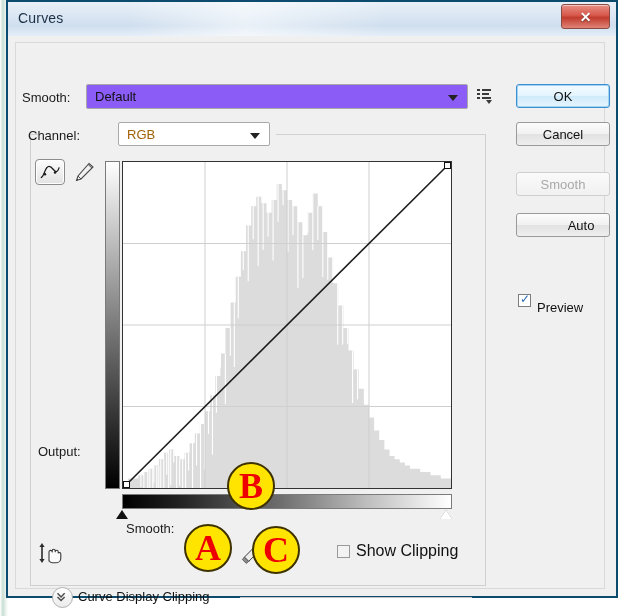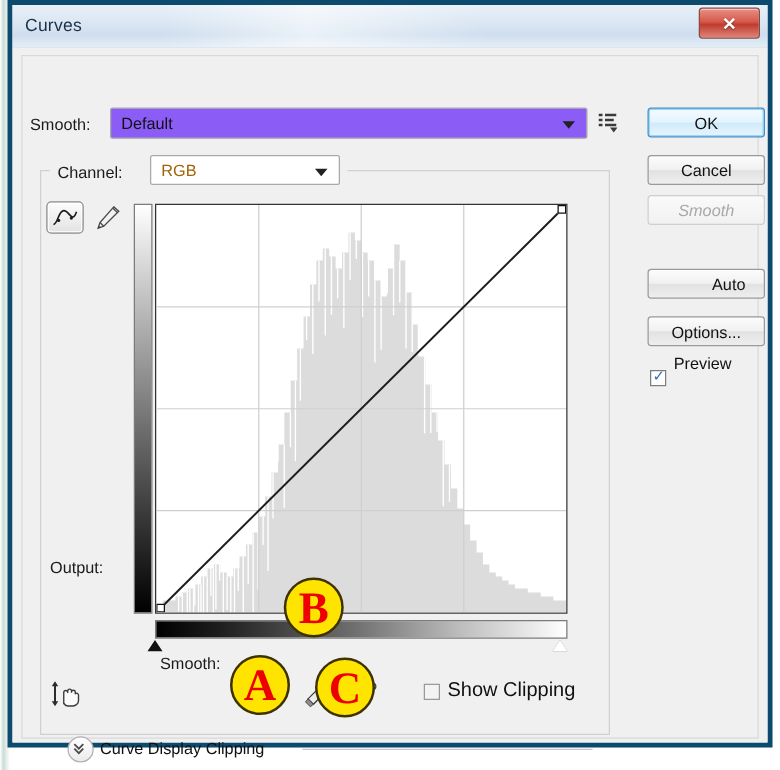--- a/index.html
+++ b/index.html
@@ -30,21 +30,21 @@
   }
 
   
   .dialog {
     position: absolute;
     left: 6px;
     top: 0px;
     width: 612px;
     height: 598px;
     background: #f0f0f0;
-    border: 4px solid #0c4a6e;
+    border: 2px solid #0c4a6e;
     box-sizing: border-box;
   }
 
   
   .titlebar {
     position: relative;
     height: 34px;
     background: linear-gradient(to bottom, #e8f0f8 0%, #dbe7f3 40%, #cfdeee 70%, #e4eef8 100%);
     border-bottom: 1px solid #b7c6d6;
   }
@@ -173,21 +173,21 @@
   .channel-group-topright {
     position: absolute;
     left: 268px;
     top: 98px;
     width: 210px;
     height: 1px;
     background: #d0d0d0;
   }
   .channel-label {
     position: absolute;
-    left: 36px;
+    left: 20px;
     top: 92px;
     font-size: 13px;
     color: #1a1a1a;
   }
   .channel-select {
     position: absolute;
     left: 110px;
     top: 86px;
     width: 152px;
     height: 24px;
@@ -411,26 +411,25 @@
     cursor: pointer;
   }
   .btn-ok {
     top: 48px;
     border: 1px solid #3d8fd0;
     background: linear-gradient(to bottom, #f4fbff 0%, #e4f4fe 48%, #cfeaf9 52%, #e7f5fe 100%);
     box-shadow: 0 0 0 1px #9fd4f2 inset;
   }
   .btn-cancel { top: 86px; }
   .btn-smooth {
-    top: 118px;
+    top: 136px;
     color: #a8a8a8;
     background: linear-gradient(to bottom, #fafafa, #f1f1f1);
     border-color: #cfcfcf;
     cursor: default;
-    font-style: italic;
   }
   .btn-auto { top: 177px; padding-left: 36px; }
   .btn-options { top: 215px; }
 
   .preview-check {
     position: absolute;
     left: 510px;
     top: 258px;
     width: 13px;
     height: 13px;
@@ -443,21 +442,21 @@
     position: absolute;
     left: 1px;
     top: -2px;
     font-size: 12px;
     line-height: 13px;
     color: #2e6fb5;
   }
   .preview-label {
     position: absolute;
     left: 529px;
-    top: 245px;
+    top: 264px;
     font-size: 13px;
     color: #111;
     cursor: pointer;
   }
 
   
   .badge {
     position: absolute;
     width: 44px;
     height: 44px;
@@ -668,21 +667,20 @@
         <polyline points="5,10 9,14 13,10" fill="none" stroke="#4a4a4a" stroke-width="1.6"></polyline>
       </svg>
     </div>
     <div class="cdo-label">Curve Display Clipping</div>
     <div class="cdo-rule"></div>
 
     <div class="btn btn-ok">OK</div>
     <div class="btn btn-cancel">Cancel</div>
     <div class="btn btn-smooth">Smooth</div>
     <div class="btn btn-auto">Auto</div>
-    <div class="btn btn-options">Options...</div>
 
     <div class="preview-check">
       <div class="preview-tick">✓</div>
     </div>
     <div class="preview-label">Preview</div>
 
   </div>
 </div>
 
 <div class="badge badge-a">A</div>

